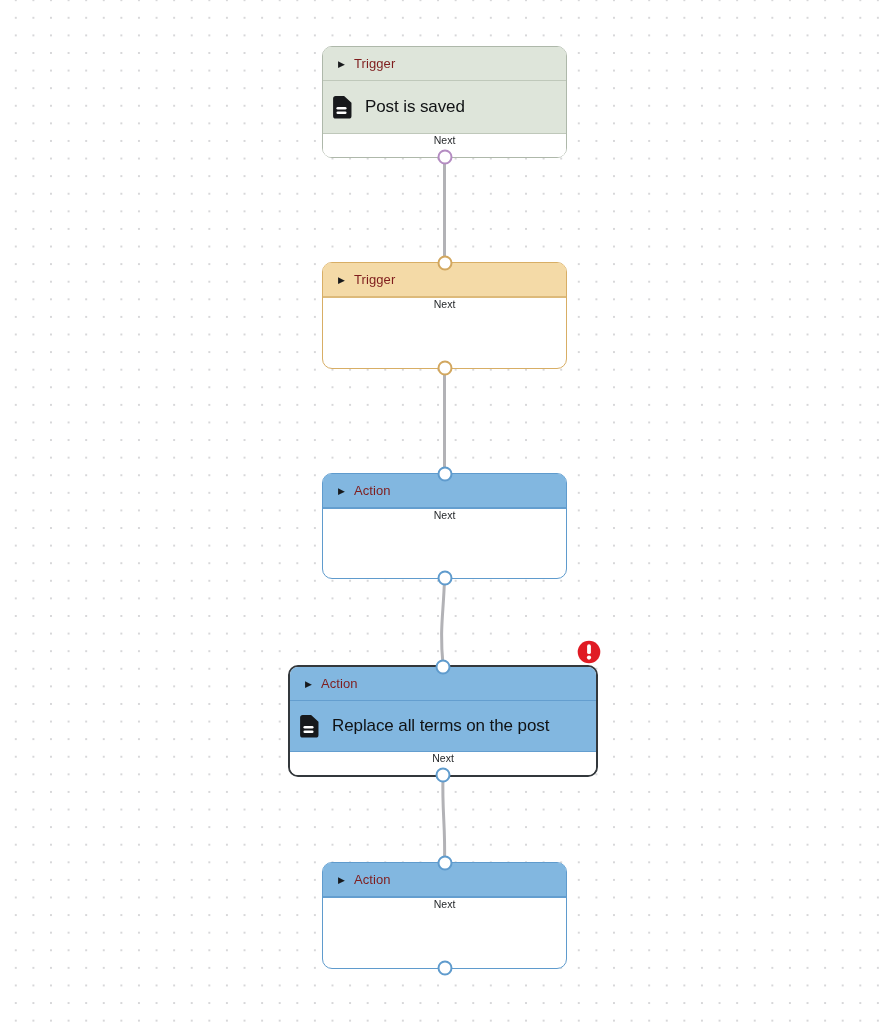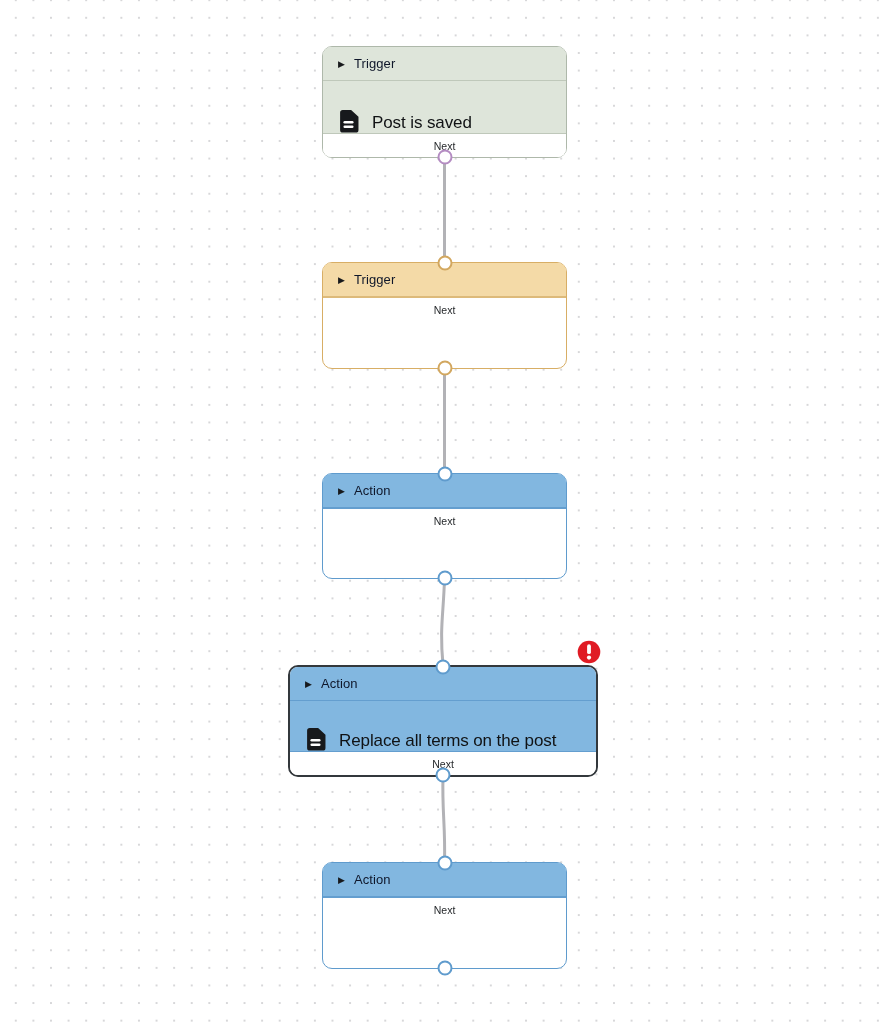--- a/index.html
+++ b/index.html
@@ -40,35 +40,35 @@
 
   .header{
     height:33px;flex:0 0 33px;
     background:var(--fill);
     border-bottom:1px solid var(--divider);
     border-radius:8px 8px 0 0;
     display:flex;align-items:center;
     padding:0 15px;gap:9px;
   }
   .caret{font-size:9px;color:#17191c;line-height:1;transform:translateY(0.5px);}
-  .cat{font-size:13px;color:#0f172a;font-weight:500;letter-spacing:0.1px;}
+  .cat{font-size:13px;color:#7f1d1d;font-weight:500;letter-spacing:0.1px;}
   .body{
     flex:1;
     background:var(--fill);
-    display:flex;align-items:flex-end;
-    padding:0 15px;gap:13px;
+    display:flex;align-items:center;
+    padding:0 8px;gap:13px;
   }
   .ic{display:flex;align-items:center;}
   .title{font-size:17px;color:#101214;letter-spacing:-0.1px;}
   .footer{
     height:23px;flex:0 0 23px;
     background:#ffffff;
     border-top:1px solid var(--divider);
     border-radius:0 0 8px 8px;
-    display:flex;align-items:center;justify-content:center;
+    display:flex;align-items:flex-start;justify-content:center;
   }
   .next{font-size:10.5px;color:#26292c;font-weight:500;}
 
   .port{
     position:absolute;left:50%;z-index:3;
     width:15px;height:15px;box-sizing:border-box;
     border-radius:50%;
     background:#ffffff;
     border:2.5px solid var(--port);
     transform:translate(-50%,-50%);

